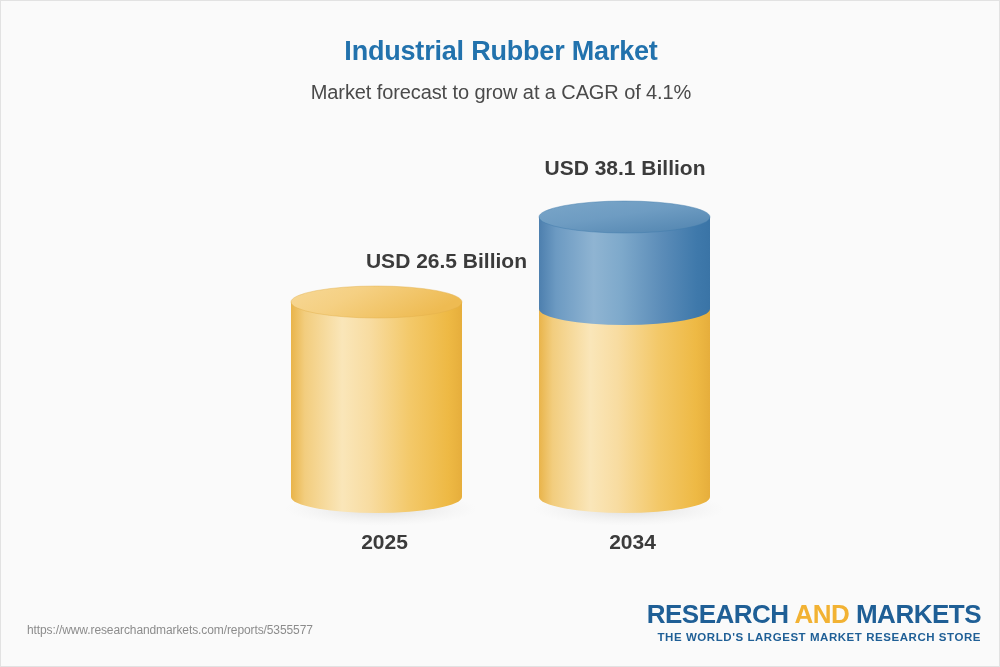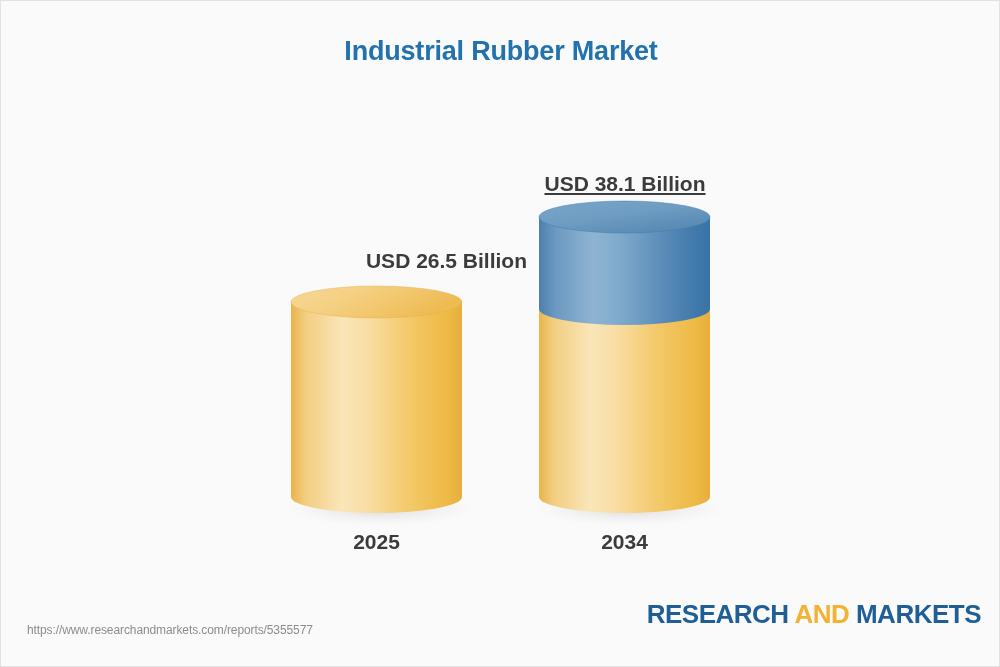--- a/index.html
+++ b/index.html
@@ -63,26 +63,26 @@
     position: absolute;
     width: 300px;
     left: -64px;
     text-align: center;
     font-size: 21px;
     font-weight: bold;
     color: #3b3b3b;
     white-space: nowrap;
   }
   #label-2025 { top: 248px; text-align: right; }
-  #label-2034 { top: 171px; text-decoration: underline; }
+  #label-2034 { top: 155px; }
 
   .year-label {
     position: absolute;
     width: 171px;
-    left: 0;
+    left: 8px;
     top: 529px;
     text-align: center;
     font-size: 21px;
     font-weight: bold;
     color: #3b3b3b;
   }
 
   .cyl-svg {
     position: absolute;
     left: -14px;
@@ -126,20 +126,21 @@
     white-space: nowrap;
   }
 </style>
 </head>
 <body>
 
 <div id="canvas">
 
   <div id="header">
     <div id="chart-title">Industrial Rubber Market</div>
+    <div id="chart-subtitle">Market forecast to grow at a CAGR of 4.1%</div>
   </div>
 
   <div id="plot">
 
     <div class="col" id="col-2025">
 
       <div class="value-label" id="label-2025">USD 26.5 Billion</div>
 
       <svg class="cyl-svg" viewBox="0 0 200 667">
         <defs>
@@ -224,15 +225,16 @@
 
       <div class="year-label">2034</div>
     </div>
 
   </div>
 
   <div id="footer-url">https://www.researchandmarkets.com/reports/5355577</div>
 
   <div id="logo">
     <div id="logo-main"><span>RESEARCH </span><span id="logo-and">AND</span><span> MARKETS</span></div>
+    <div id="logo-tagline">THE WORLD'S LARGEST MARKET RESEARCH STORE</div>
   </div>
 
 </div>
 
 </body></html>

